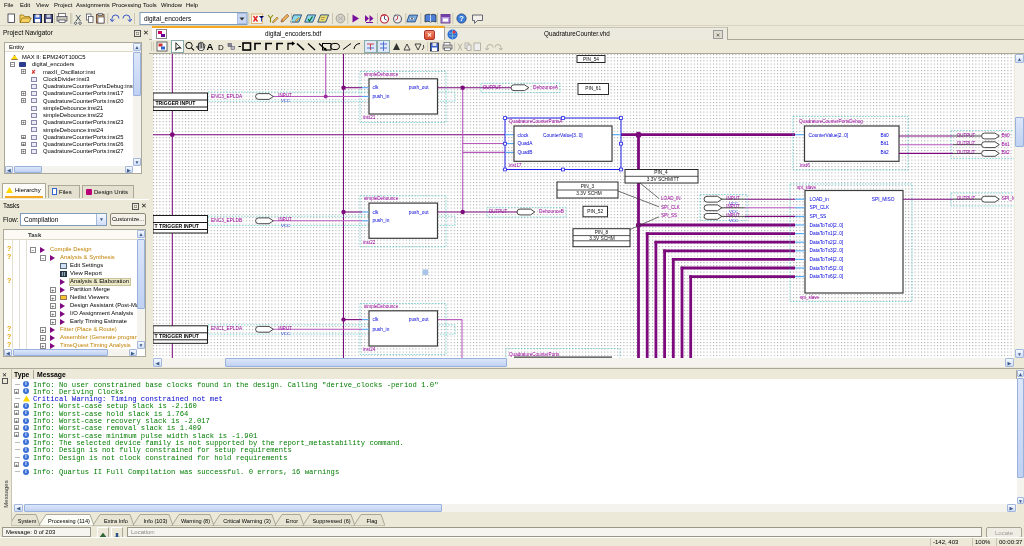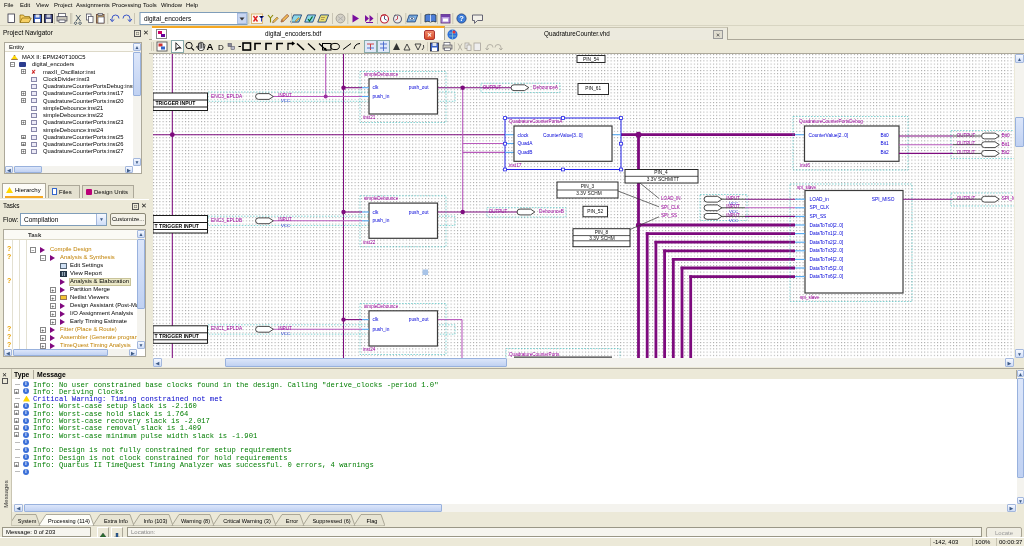--- a/index.html
+++ b/index.html
@@ -732,39 +732,40 @@
           <span style="position:absolute;left:21px;top:0;color:#007d00;">Info: Worst-case removal slack is 1.409</span>
         </div>
         <div style="position:absolute;top:52.6px;left:0;height:7.3px;width:1005px;">
           <span style="position:absolute;left:2px;top:0.8px;width:5px;height:5px;border:0.5px solid #999;background:#fff;font-size:5px;line-height:4px;text-align:center;color:#333;font-family:'Liberation Sans';">+</span>
           <span style="position:absolute;left:11px;top:0.5px;width:6px;height:6px;background:#3a6fd8;border-radius:50% 50% 50% 50%;color:#fff;font-size:4.8px;line-height:5.8px;text-align:center;font-family:'Liberation Sans';font-weight:bold;">i</span>
           <span style="position:absolute;left:21px;top:0;color:#007d00;">Info: Worst-case minimum pulse width slack is -1.901</span>
         </div>
         <div style="position:absolute;top:59.9px;left:0;height:7.3px;width:1005px;">
           <span style="position:absolute;left:3px;top:3px;width:5px;height:1px;background:#bbb;"></span>
           <span style="position:absolute;left:11px;top:0.5px;width:6px;height:6px;background:#3a6fd8;border-radius:50% 50% 50% 50%;color:#fff;font-size:4.8px;line-height:5.8px;text-align:center;font-family:'Liberation Sans';font-weight:bold;">i</span>
+          <span style="position:absolute;left:21px;top:0;color:#007d00;">Info: The selected device family is not supported by the report_metastability command.</span>
         </div>
         <div style="position:absolute;top:67.2px;left:0;height:7.3px;width:1005px;">
           <span style="position:absolute;left:3px;top:3px;width:5px;height:1px;background:#bbb;"></span>
           <span style="position:absolute;left:11px;top:0.5px;width:6px;height:6px;background:#3a6fd8;border-radius:50% 50% 50% 50%;color:#fff;font-size:4.8px;line-height:5.8px;text-align:center;font-family:'Liberation Sans';font-weight:bold;">i</span>
           <span style="position:absolute;left:21px;top:0;color:#007d00;">Info: Design is not fully constrained for setup requirements</span>
         </div>
         <div style="position:absolute;top:74.5px;left:0;height:7.3px;width:1005px;">
           <span style="position:absolute;left:3px;top:3px;width:5px;height:1px;background:#bbb;"></span>
           <span style="position:absolute;left:11px;top:0.5px;width:6px;height:6px;background:#3a6fd8;border-radius:50% 50% 50% 50%;color:#fff;font-size:4.8px;line-height:5.8px;text-align:center;font-family:'Liberation Sans';font-weight:bold;">i</span>
           <span style="position:absolute;left:21px;top:0;color:#007d00;">Info: Design is not clock constrained for hold requirements</span>
         </div>
         <div style="position:absolute;top:81.8px;left:0;height:7.3px;width:1005px;">
           <span style="position:absolute;left:2px;top:0.8px;width:5px;height:5px;border:0.5px solid #999;background:#fff;font-size:5px;line-height:4px;text-align:center;color:#333;font-family:'Liberation Sans';">+</span>
           <span style="position:absolute;left:11px;top:0.5px;width:6px;height:6px;background:#3a6fd8;border-radius:50% 50% 50% 50%;color:#fff;font-size:4.8px;line-height:5.8px;text-align:center;font-family:'Liberation Sans';font-weight:bold;">i</span>
-          <span style="position:absolute;left:21px;top:0;color:#007d00;">Info: Quartus II TimeQuest Timing Analyzer was successful. 0 errors, 4 warnings</span>
         </div>
         <div style="position:absolute;top:89.1px;left:0;height:7.3px;width:1005px;">
           <span style="position:absolute;left:3px;top:3px;width:5px;height:1px;background:#bbb;"></span>
           <span style="position:absolute;left:11px;top:0.5px;width:6px;height:6px;background:#3a6fd8;border-radius:50% 50% 50% 50%;color:#fff;font-size:4.8px;line-height:5.8px;text-align:center;font-family:'Liberation Sans';font-weight:bold;">i</span>
+          <span style="position:absolute;left:21px;top:0;color:#007d00;">Info: Quartus II Full Compilation was successful. 0 errors, 16 warnings</span>
         </div>
       </div>
  <div class="abs sb" style="left:1017px;top:1px;width:7px;height:134px;">
    <div class="abs sbbtn" style="left:0;top:0;width:7px;height:7px;line-height:6px;">▲</div>
    <div class="abs sbbtn" style="left:0;bottom:0;width:7px;height:7px;line-height:6px;">▼</div>
    <div class="abs sbthumb" style="left:0;top:8px;width:7px;height:100px;"></div>
  </div>
  <div class="abs sb" style="left:12px;top:135px;width:1005px;height:8px;">
    <div class="abs sbbtn" style="left:2px;top:0;width:9px;height:8px;line-height:7px;">◀</div>
    <div class="abs sbbtn" style="right:1px;top:0;width:9px;height:8px;line-height:7px;">▶</div>

